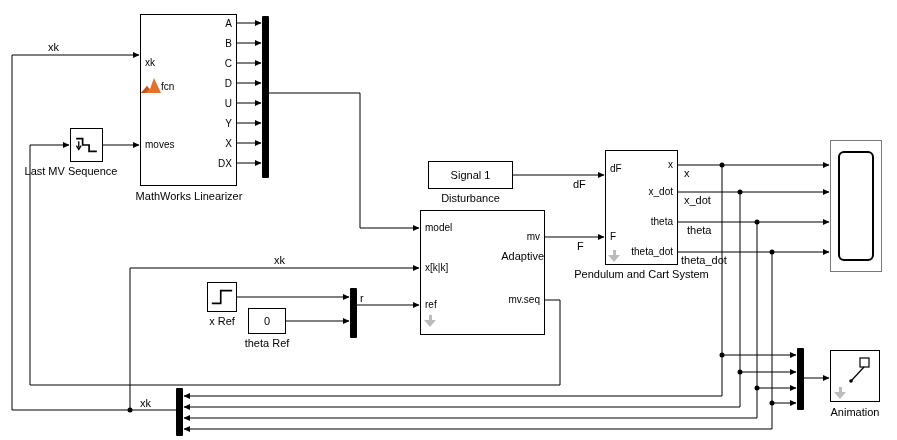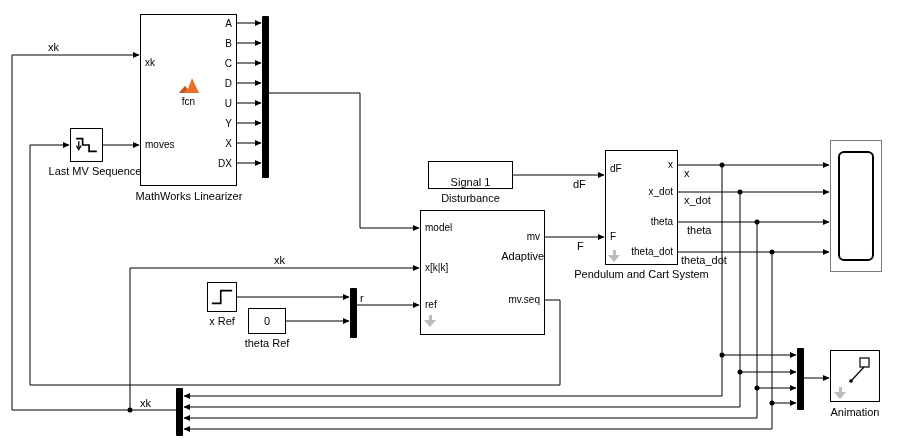--- a/index.html
+++ b/index.html
@@ -12,21 +12,21 @@
     position:absolute; background:#fff; border:1px solid #000;
     box-sizing:border-box;
   }
   .mux { position:absolute; background:#000; border-radius:1px; }
   .lbl { position:absolute; font-size:11px; line-height:13px; text-align:center; }
   .sig { position:absolute; font-size:11px; line-height:12px; white-space:nowrap; }
   .port { position:absolute; font-size:10px; line-height:12px; white-space:nowrap; }
   .copyright { position:absolute; right:15px; top:20px; font-size:11px; white-space:nowrap; }
   .flexc { display:flex; align-items:center; justify-content:center; font-size:11px; }
   .mpc-name { position:absolute; left:0; right:0; top:38px; text-align:right; font-size:11px; line-height:14px; }
-  .fcn-wrap { position:absolute; left:0; right:0; top:62px; display:flex; flex-direction:column; align-items:center; }
+  .fcn-wrap { position:absolute; left:0; right:0; top:62px; display:flex; flex-direction:row; align-items:center; }
   .fcn-wrap span { font-size:10px; margin-top:1px; }
   .scope-screen { position:absolute; left:7px; top:10px; right:7px; bottom:10px; border:2px solid #000; border-radius:6px; }
   .badge { position:absolute; width:11px; height:13px; }
   .badge .stem { position:absolute; left:4px; top:0; width:3px; height:6px; background:#bcbcbc; }
   .badge .head { position:absolute; left:-1px; top:5px; width:0; height:0;
     border-left:6px solid transparent; border-right:6px solid transparent; border-top:7px solid #bcbcbc; }
   svg.icon { display:block; }
 </style>
 </head>
 <body>
@@ -99,21 +99,21 @@
     </g>
   </svg>
 
 
   <div class="block" style="left:70px; top:128px; width:33px; height:34px;">
     <svg class="icon" width="31" height="32" viewBox="0 0 24 24">
       <polyline points="4,7 9,7 9,12 14,12 14,17 20,17" stroke="#000" fill="none" stroke-width="1.3"></polyline>
       <path d="M6,9 L6,14 M4.2,12.5 L6,15.5 L7.8,12.5" stroke="#000" fill="none" stroke-width="1"></path>
     </svg>
   </div>
-  <div class="lbl" style="left:17px; top:165px; width:108px;margin-left:24px;">Last MV Sequence</div>
+  <div class="lbl" style="left:17px; top:165px; width:108px;">Last MV Sequence</div>
 
   <div class="block" style="left:140px; top:14px; width:97px; height:172px;">
     <span class="port" style="left:4px; top:42px;">xk</span>
     <span class="port" style="left:4px; top:124px;">moves</span>
     <span class="port" style="right:4px; top:3px;">A</span>
     <span class="port" style="right:4px; top:23px;">B</span>
     <span class="port" style="right:4px; top:43px;">C</span>
     <span class="port" style="right:4px; top:63px;">D</span>
     <span class="port" style="right:4px; top:83px;">U</span>
     <span class="port" style="right:4px; top:103px;">Y</span>
@@ -124,21 +124,21 @@
         <polygon points="0,16 6,9 9,12 13,1 20,16" fill="#e8712a"></polygon>
         <polygon points="0,16 6,9 8,12 4.5,16" fill="#c0561f"></polygon>
       </svg>
       <span>fcn</span>
     </div>
   </div>
   <div class="lbl" style="left:127px; top:190px; width:124px;">MathWorks Linearizer</div>
 
   <div class="mux" style="left:262px; top:16px; width:7px; height:162px;"></div>
 
-  <div class="block flexc" style="left:428px; top:161px; width:85px; height:28px;align-items:flex-end;">
+  <div class="block flexc" style="left:428px; top:161px; width:85px; height:28px;">
     <span>Signal 1</span>
   </div>
   <div class="lbl" style="left:428px; top:192px; width:85px;">Disturbance</div>
 
   <div class="block" style="left:420px; top:210px; width:125px; height:125px;">
     <span class="port" style="left:4px; top:11px;">model</span>
     <span class="port" style="left:4px; top:51px;">x[k|k]</span>
     <span class="port" style="left:4px; top:88px;">ref</span>
     <span class="port" style="right:4px; top:20px;">mv</span>
     <span class="port" style="right:4px; top:83px;">mv.seq</span>

